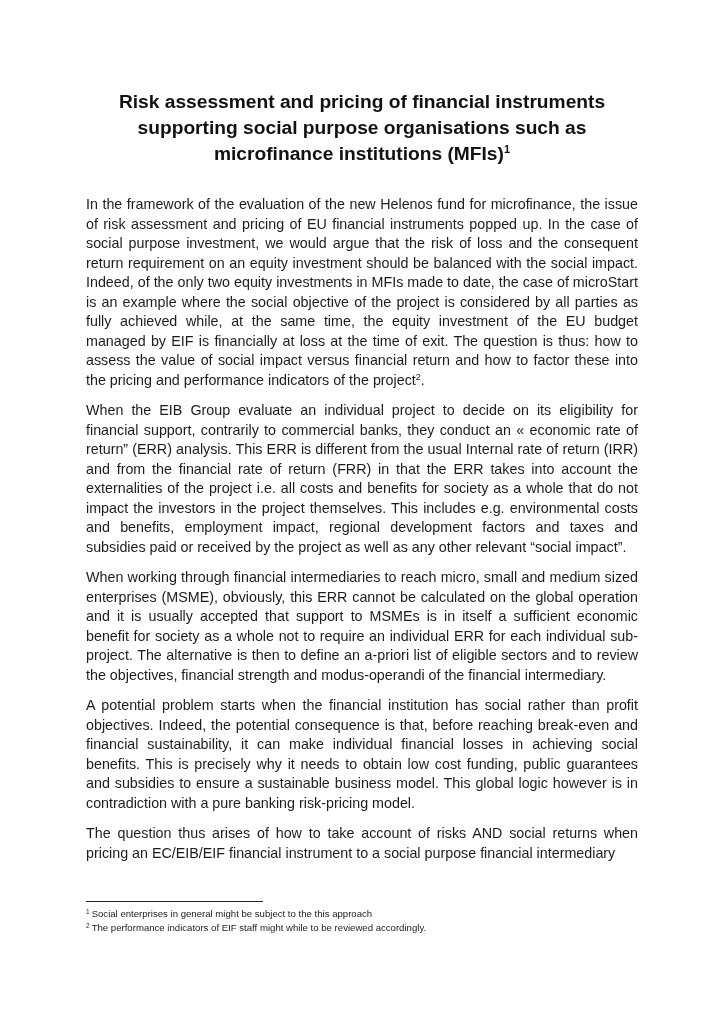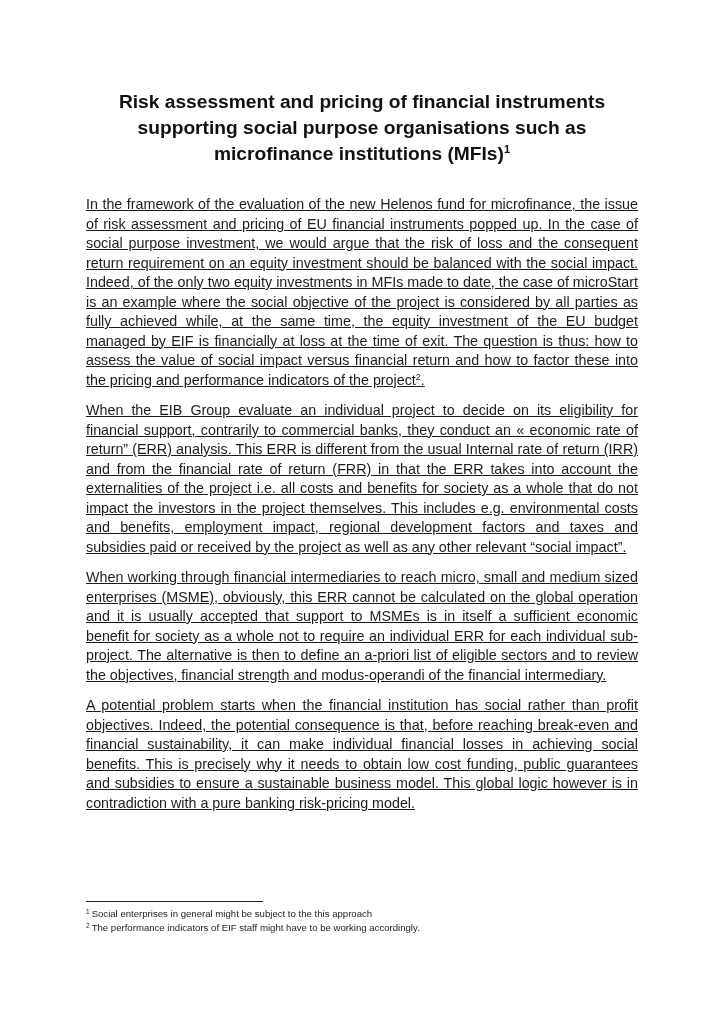--- a/index.html
+++ b/index.html
@@ -10,42 +10,43 @@
     font-family: "Liberation Sans", sans-serif; font-weight: bold;
     font-size: 19.2px; line-height: 26px; text-align: center; color: #111;
     margin: 0;
   }
   .title sup { font-size: 11px; vertical-align: 7px; line-height: 0; }
   .body {
     position: absolute; left: 86px; top: 195px; width: 552px;
     font-family: "Liberation Sans", sans-serif; font-size: 14.3px;
     line-height: 19.5px; text-align: justify; color: #1c1c1c;
   }
-  .body p { margin: 0 0 11px 0; text-decoration: underline; }
+  .body p { margin: 0 0 11px 0; }
   .body sup { font-size: 9px; vertical-align: 5px; line-height: 0; }
   .fn-rule { position: absolute; left: 86px; top: 901px; width: 177px; height: 1px; background: #222; }
   .footnotes {
     position: absolute; left: 86px; top: 907px; width: 552px;
     font-family: "Liberation Sans", sans-serif; font-size: 9.6px; line-height: 14px; color: #222;
   }
   .footnotes div { margin: 0; }
   .footnotes sup { font-size: 6.5px; vertical-align: 3px; line-height: 0; margin-right: 2px; }
 </style>
 </head>
 <body>
 
 <div class="page">
   <h1 class="title"><span>Risk assessment and pricing of financial instruments supporting social purpose organisations such as microfinance institutions (MFIs)</span><sup>1</sup></h1>
 
   <div class="body">
     <p><span>In the framework of the evaluation of the new Helenos fund for microfinance, the issue of risk assessment and pricing of EU financial instruments popped up. In the case of social purpose investment, we would argue that the risk of loss and the consequent return requirement on an equity investment should be balanced with the social impact. Indeed, of the only two equity investments in MFIs made to date, the case of microStart is an example where the social objective of the project is considered by all parties as fully achieved while, at the same time, the equity investment of the EU budget managed by EIF is financially at loss at the time of exit. The question is thus: how to assess the value of social impact versus financial return and how to factor these into the pricing and performance indicators of the project</span><sup>2</sup><span>.</span></p>
     <p>When the EIB Group evaluate an individual project to decide on its eligibility for financial support, contrarily to commercial banks, they conduct an « economic rate of return” (ERR) analysis. This ERR is different from the usual Internal rate of return (IRR) and from the financial rate of return (FRR) in that the ERR takes into account the externalities of the project i.e. all costs and benefits for society as a whole that do not impact the investors in the project themselves. This includes e.g. environmental costs and benefits, employment impact, regional development factors and taxes and subsidies paid or received by the project as well as any other relevant “social impact”.</p>
     <p>When working through financial intermediaries to reach micro, small and medium sized enterprises (MSME), obviously, this ERR cannot be calculated on the global operation and it is usually accepted that support to MSMEs is in itself a sufficient economic benefit for society as a whole not to require an individual ERR for each individual sub-project. The alternative is then to define an a-priori list of eligible sectors and to review the objectives, financial strength and modus-operandi of the financial intermediary.</p>
     <p>A potential problem starts when the financial institution has social rather than profit objectives. Indeed, the potential consequence is that, before reaching break-even and financial sustainability, it can make individual financial losses in achieving social benefits. This is precisely why it needs to obtain low cost funding, public guarantees and subsidies to ensure a sustainable business model. This global logic however is in contradiction with a pure banking risk-pricing model.</p>
+    <p>The question thus arises of how to take account of risks AND social returns when pricing an EC/EIB/EIF financial instrument to a social purpose financial intermediary</p>
   </div>
 
   <div class="fn-rule"></div>
 
   <div class="footnotes">
     <div><sup>1</sup><span>Social enterprises in general might be subject to the this approach</span></div>
-    <div><sup>2</sup><span>The performance indicators of EIF staff might have to be working accordingly.</span></div>
+    <div><sup>2</sup><span>The performance indicators of EIF staff might while to be reviewed accordingly.</span></div>
   </div>
 </div>
 
 </body></html>

